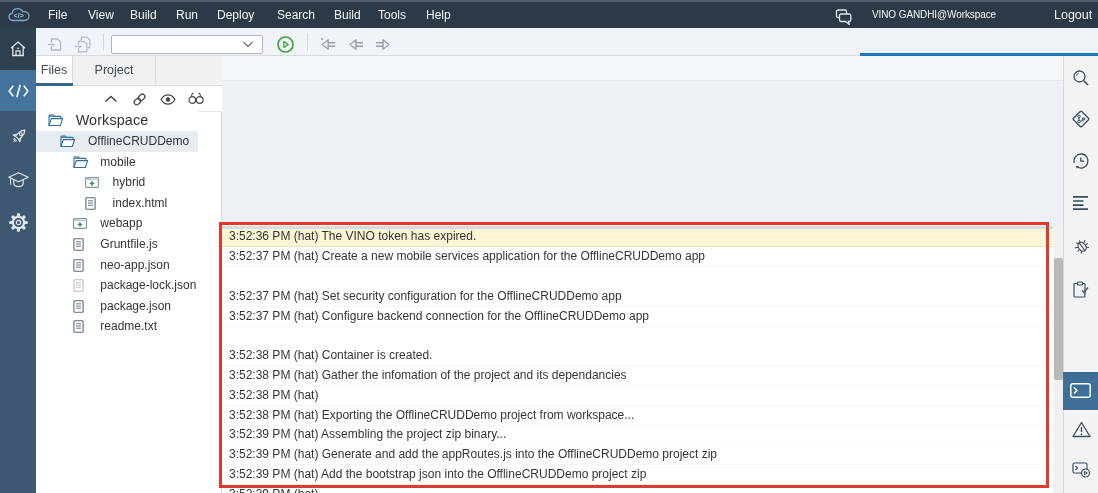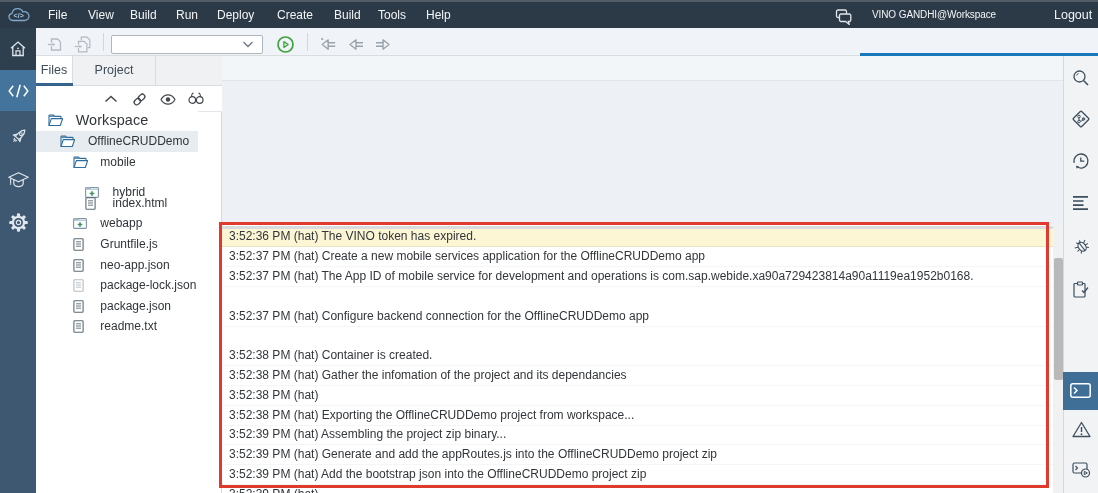--- a/index.html
+++ b/index.html
@@ -75,21 +75,21 @@
     <path d="M5.5 13.5 C2.8 13.5 1 11.9 1 9.8 C1 8 2.3 6.6 4.1 6.3 C4.5 3.6 6.8 1.6 9.7 1.6 C12 1.6 14 2.9 14.9 4.9 C15.3 4.8 15.7 4.7 16.2 4.7 C18.8 4.7 21 6.7 21 9.1 C21 11.5 18.9 13.5 16.3 13.5 Z" fill="none" stroke="#7fa9cd" stroke-width="1.3"></path>
     <text x="5.6" y="11.2" font-size="7" fill="#a7c8e2" font-family="Liberation Sans, sans-serif" font-weight="bold">&lt;/&gt;</text>
   </svg>
 </div>
 
 <span class="menu-item" style="left:48px">File</span>
 <span class="menu-item" style="left:88px">View</span>
 <span class="menu-item" style="left:130px">Build</span>
 <span class="menu-item" style="left:176px">Run</span>
 <span class="menu-item" style="left:217px">Deploy</span>
-<span class="menu-item" style="left:277px">Create</span>
+<span class="menu-item" style="left:277px">Search</span>
 <span class="menu-item" style="left:334px">Build</span>
 <span class="menu-item" style="left:378px">Tools</span>
 <span class="menu-item" style="left:426px">Help</span>
 
 <div class="abs chat-icon">
   <svg width="20" height="16" viewBox="0 0 20 16">
     <rect x="2.5" y="1" width="10" height="7.5" rx="1.6" fill="none" stroke="#dfe5ea" stroke-width="1.3"></rect>
     <path d="M7 5 H15.3 A1.5 1.5 0 0 1 16.8 6.5 V11 A1.5 1.5 0 0 1 15.3 12.5 H14.4 L15.2 15.4 L11.6 12.5 H7 A1.5 1.5 0 0 1 5.5 11 V6.5 A1.5 1.5 0 0 1 7 5 Z" fill="#2c3a47" stroke="#dfe5ea" stroke-width="1.3"></path>
   </svg>
 </div>
@@ -260,21 +260,21 @@
     <div class="tree-row" style="top: 41.6px;">
       <span class="tree-icon" style="left: 36.6px;">
         <svg width="15" height="13" viewBox="0 0 15 13">
           <path d="M1 11.5 V1.6 a0.6 0.6 0 0 1 0.6 -0.6 H5.4 L6.8 2.4 H12.4 a0.6 0.6 0 0 1 0.6 0.6 V4.6" fill="none" stroke="#2e6d9e" stroke-width="1.1"></path>
           <path d="M1.4 1.4 H5.2 L6.6 2.8 H1.4 Z" fill="#2e6d9e"></path>
           <path d="M1 11.5 L3.3 4.6 H14.6 L12.3 11.5 Z" fill="#fff" stroke="#2e6d9e" stroke-width="1.1" stroke-linejoin="round"></path>
         </svg>
       </span>
       <span class="tree-label" style="left: 64.3px;">mobile</span>
     </div>
-    <div class="tree-row" style="top: 72px;">
+    <div class="tree-row" style="top: 62px;">
       <span class="tree-icon" style="left: 48.9px;">
         <svg width="14" height="12" viewBox="0 0 14 12">
           <rect x="0.6" y="1.6" width="12.8" height="9.8" rx="0.8" fill="none" stroke="#7d96a8" stroke-width="1.1"></rect>
           <path d="M0.6 3.8 V2.4 a0.8 0.8 0 0 1 0.8 -0.8 H5 L6.3 2.9 H12.6 a0.8 0.8 0 0 1 0.8 0.8 v0.1 Z" fill="#a8bdcb"></path>
           <path d="M7 5.2 V9.8 M4.7 7.5 H9.3" stroke="#3f8f5f" stroke-width="1.5"></path>
         </svg>
       </span>
       <span class="tree-label" style="left: 76.6px;">hybrid</span>
     </div>
     <div class="tree-row" style="top: 82.8px;">
@@ -342,21 +342,21 @@
       <span class="tree-label" style="left: 64.3px;">readme.txt</span>
     </div>
   </div>
 
 <div class="abs editor"></div>
 <div class="abs editor-strip"></div>
 
 <div class="abs console" id="console-container">
     <div class="console-row hl" style="top: 2.4px;">3:52:36 PM (hat) The VINO token has expired.</div>
     <div class="console-row" style="top: 22.2px;">3:52:37 PM (hat) Create a new mobile services application for the OfflineCRUDDemo app</div>
-    <div class="console-row" style="top: 42px;">3:52:37 PM (hat) The App ID of mobile service for development and operations is com.sap.webide.xa90a729423814a90a1119ea1952b0168.</div>
+    <div class="console-row" style="top: 61.8px;">3:52:37 PM (hat) Set security configuration for the OfflineCRUDDemo app</div>
     <div class="console-row" style="top: 81.6px;">3:52:37 PM (hat) Configure backend connection for the OfflineCRUDDemo app</div>
     <div class="console-row" style="top: 121.2px;">3:52:38 PM (hat) Container is created.</div>
     <div class="console-row" style="top: 141px;">3:52:38 PM (hat) Gather the infomation of the project and its dependancies</div>
     <div class="console-row" style="top: 160.8px;">3:52:38 PM (hat)</div>
     <div class="console-row" style="top: 180.6px;">3:52:38 PM (hat) Exporting the OfflineCRUDDemo project from workspace...</div>
     <div class="console-row" style="top: 200.4px;">3:52:39 PM (hat) Assembling the project zip binary...</div>
     <div class="console-row" style="top: 220.2px;">3:52:39 PM (hat) Generate and add the appRoutes.js into the OfflineCRUDDemo project zip</div>
     <div class="console-row" style="top: 240px;">3:52:39 PM (hat) Add the bootstrap json into the OfflineCRUDDemo project zip</div>
     <div class="console-row" style="top: 259.8px;">3:52:39 PM (hat)</div>
   </div>

